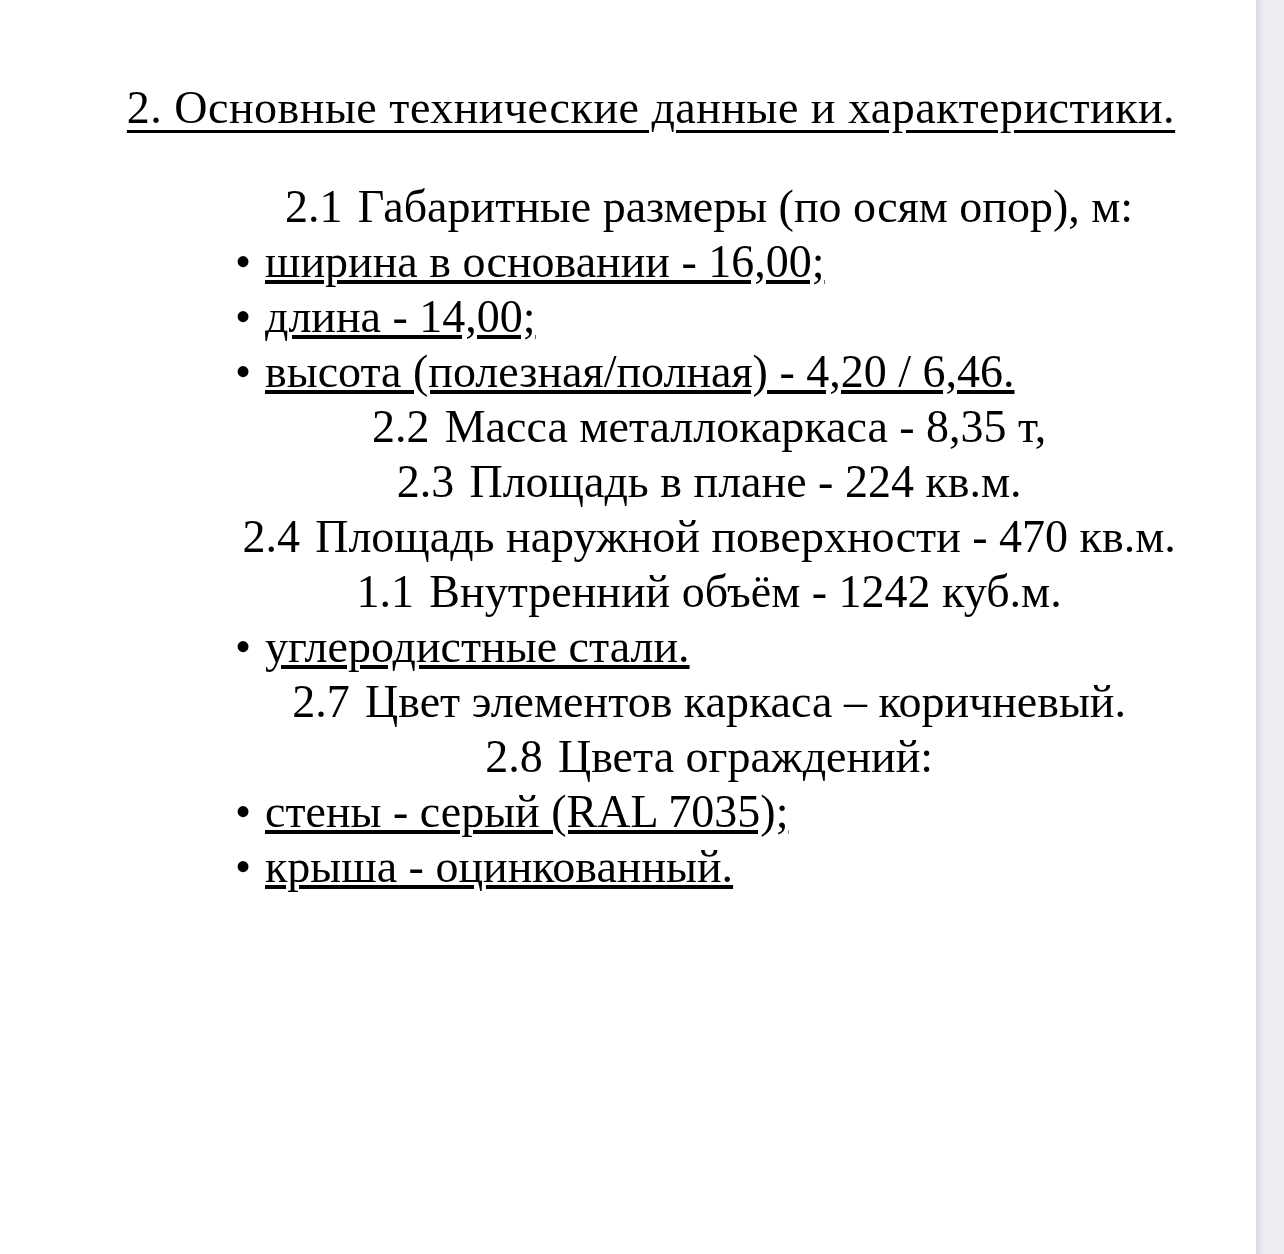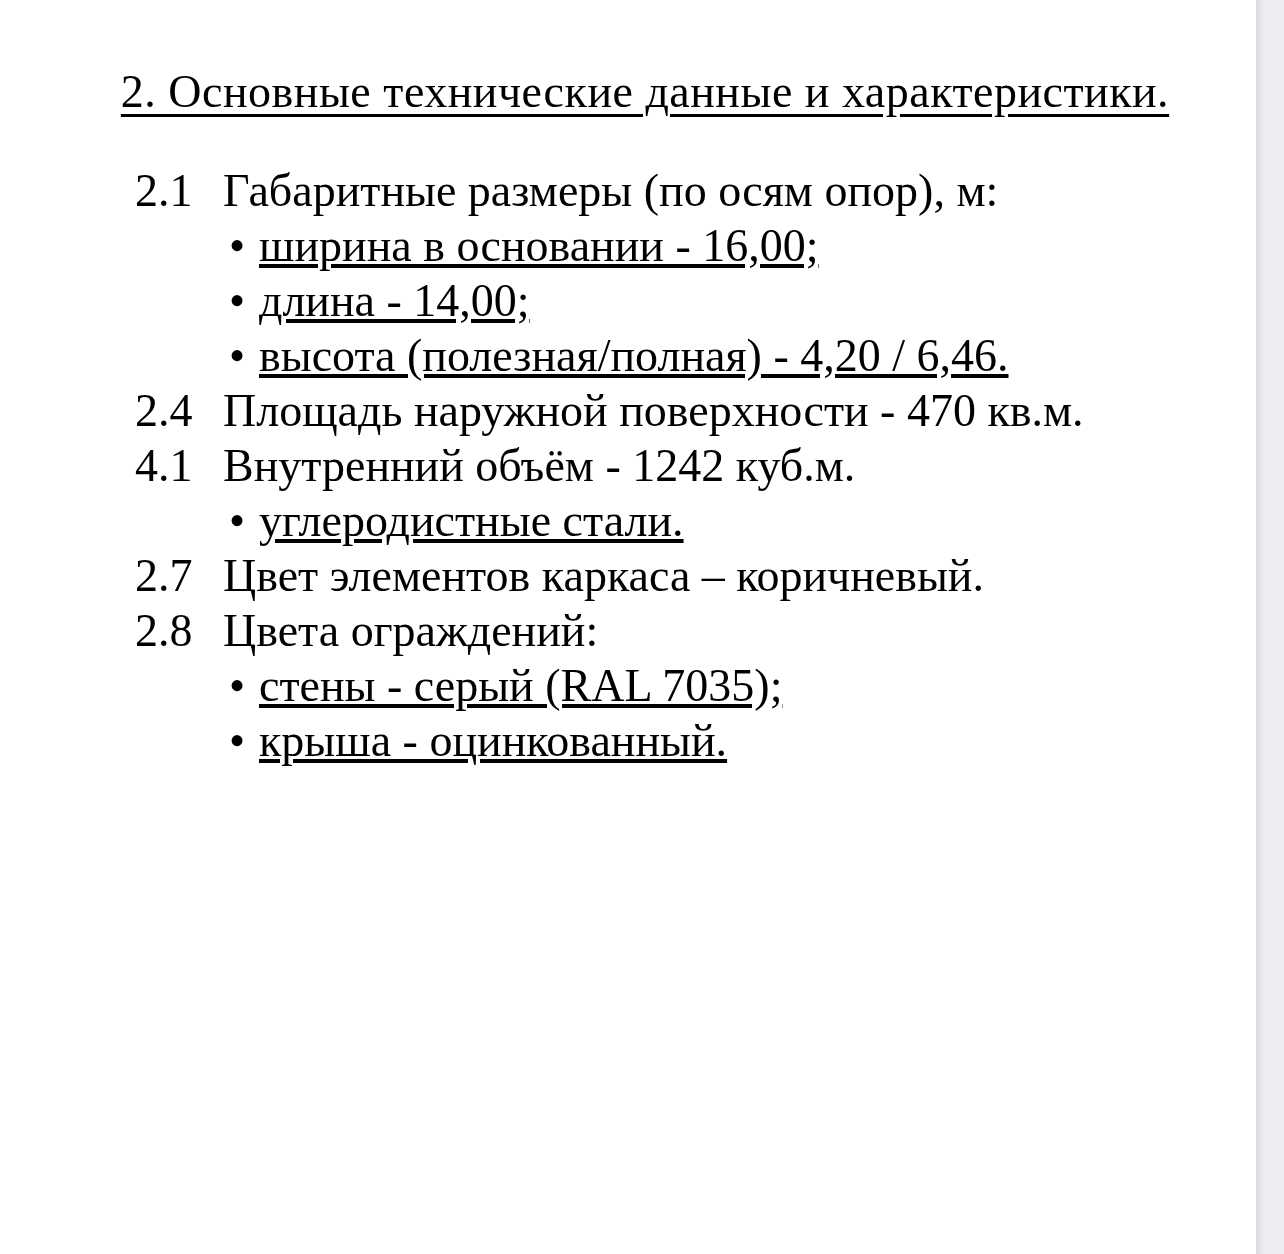--- a/index.html
+++ b/index.html
@@ -10,25 +10,26 @@
     width: 1284px;
     height: 1254px;
     position: relative;
     overflow: hidden;
     background: #ffffff;
     color: #000000;
     font-family: "Liberation Serif", "DejaVu Serif", serif;
   }
   .page {
     position: absolute;
-    top: 0;
+    top: 16px;
     left: 0;
     width: 1256px;
     height: 1062px;
     background: #ffffff;
+    padding-left: 6px;
   }
   .gutter {
     position: absolute;
     top: 0;
     right: 0;
     width: 28px;
     height: 1254px;
     background: linear-gradient(to right, #d9dbe1 0px, #eceef4 8px, #eceef4 100%);
   }
   .title {
@@ -46,20 +47,21 @@
     text-underline-offset: 7px;
   }
   .spec-list {
     margin-top: 44px;
     font-size: 46px;
     line-height: 55px;
   }
   .row {
     padding-left: 135px;
     white-space: nowrap;
+    text-align: center;
   }
   .num {
     display: inline-block;
     width: 88px;
   }
   .bullet-row {
     padding-left: 229px;
     white-space: nowrap;
     text-decoration: underline;
   }
@@ -72,22 +74,24 @@
 <body>
 
 <div class="page">
   <h1 class="title"><span class="title-text">2. Основные технические данные и характеристики.</span></h1>
 
   <div class="spec-list" id="spec-list">
       <div class="row"><span class="num">2.1</span><span>Габаритные размеры (по осям опор), м:</span></div>
       <div class="bullet-row"><span class="bullet-marker">•</span><span>ширина в основании - 16,00;</span></div>
       <div class="bullet-row"><span class="bullet-marker">•</span><span>длина - 14,00;</span></div>
       <div class="bullet-row"><span class="bullet-marker">•</span><span>высота (полезная/полная) - 4,20 / 6,46.</span></div>
+      <div class="row"><span class="num">2.2</span><span>Масса металлокаркаса - 8,35 т,</span></div>
+      <div class="row"><span class="num">2.3</span><span>Площадь в плане - 224 кв.м.</span></div>
       <div class="row"><span class="num">2.4</span><span>Площадь наружной поверхности - 470 кв.м.</span></div>
-      <div class="row"><span class="num">4.1</span><span>Внутренний объём - 1242 куб.м.</span></div>
+      <div class="row"><span class="num">1.1</span><span>Внутренний объём - 1242 куб.м.</span></div>
       <div class="bullet-row"><span class="bullet-marker">•</span><span>углеродистные стали.</span></div>
       <div class="row"><span class="num">2.7</span><span>Цвет элементов каркаса – коричневый.</span></div>
       <div class="row"><span class="num">2.8</span><span>Цвета ограждений:</span></div>
       <div class="bullet-row"><span class="bullet-marker">•</span><span>стены - серый (RAL 7035);</span></div>
       <div class="bullet-row"><span class="bullet-marker">•</span><span>крыша - оцинкованный.</span></div>
     </div>
 </div>
 
 <div class="gutter"></div>
 

